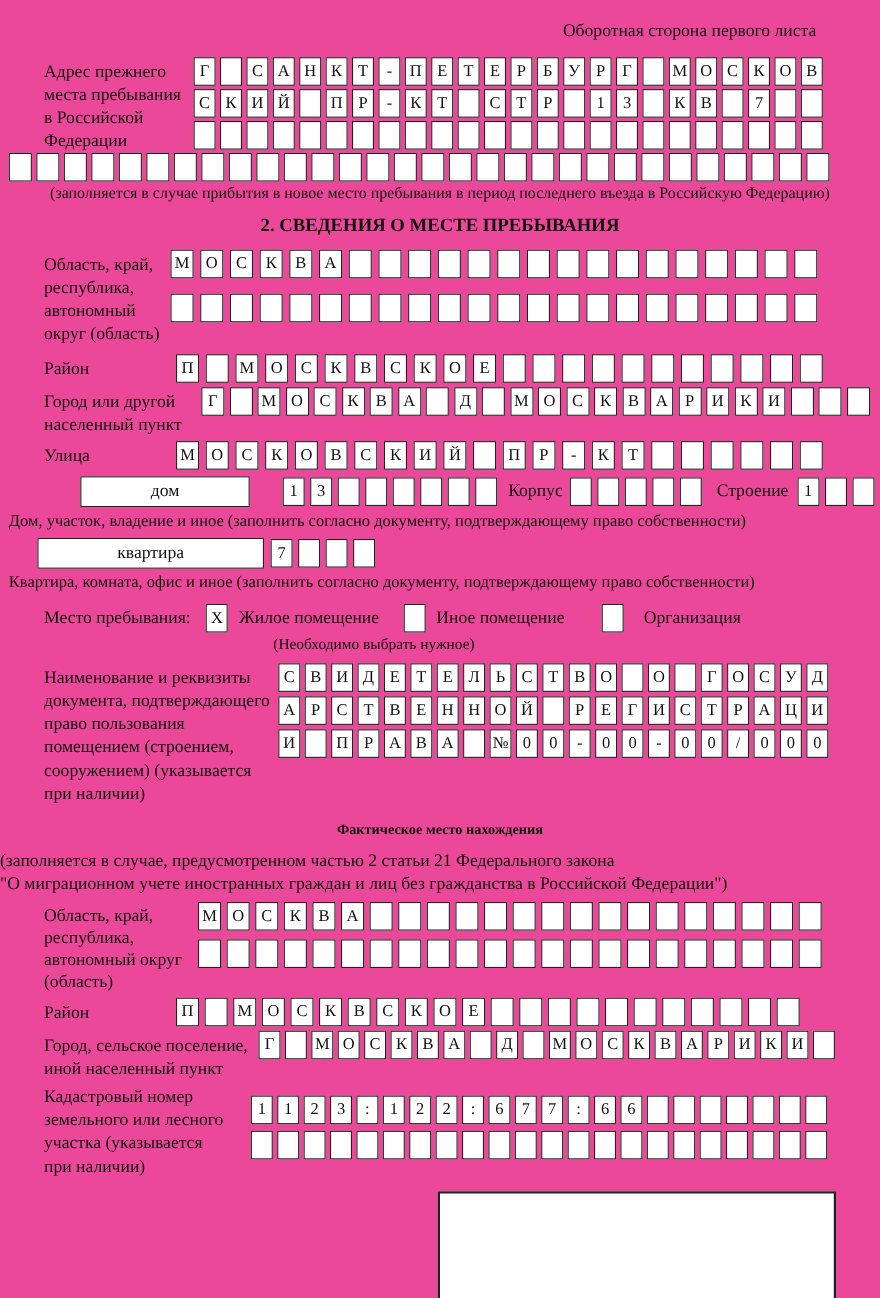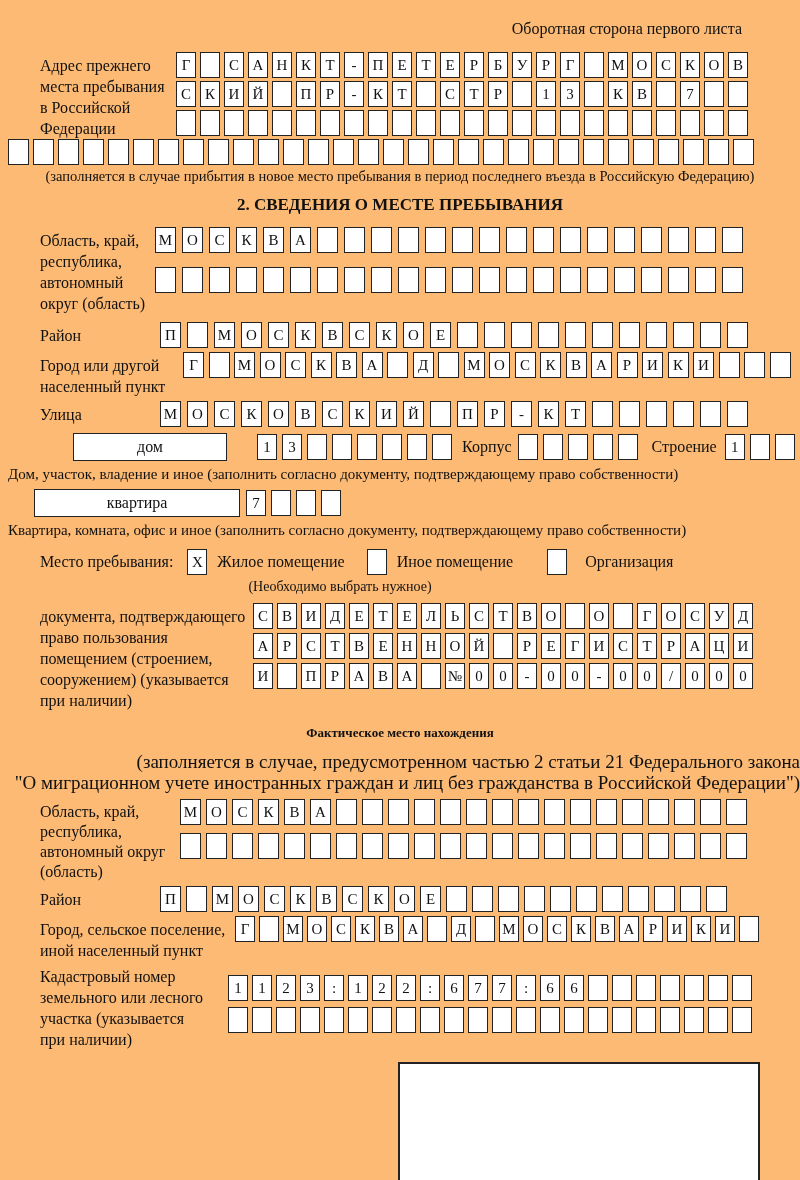--- a/index.html
+++ b/index.html
@@ -1,18 +1,18 @@
 <!DOCTYPE html>
 <html><head>
 <meta charset="utf-8">
 <style>
   * { margin:0; padding:0; box-sizing:border-box; }
   body { background:#fff; }
   .page {
-    width:800px; height:1180px; background:#fdba74; position:relative;
+    width:800px; height:1180px; background:#ec4899; position:relative;
     font-family:"Liberation Serif","DejaVu Serif",serif; color:#111; overflow:hidden;
   }
   .header-note { padding:20px 58px 0 0; text-align:right; font-size:16px; }
 
   .frow { display:flex; align-items:flex-start; margin-left:40px; }
   .flabel { flex-shrink:0; font-size:16px; line-height:21px; padding-top:3px; }
   .lbl-line { display:block; }
 
   .cells { display:flex; }
   .cellcol { display:flex; flex-direction:column; }
@@ -40,21 +40,21 @@
     border:1.6px solid #222; height:28px; line-height:26px;
     text-align:center; font-size:16px; flex-shrink:0; background:#fff;
   }
   .caption-left { font-size:15px; margin:5px 0 6px 8px; }
 
   .chk-row { display:flex; align-items:center; margin:10px 0 2px 40px; font-size:16px; }
   .chk-row .cell { margin:0 10px 0 14px; }
   .chk-note { margin-left:175px; width:330px; text-align:center; font-size:14px; margin-top:4px; }
 
   .stamp-box { margin:12px 0 0 398px; width:362px; height:172px; border:2px solid #222; background:#fff; }
-  .fact-cap { text-align:right; font-size:19px; line-height:21px; }
+  .fact-cap { text-align:left; font-size:16px; line-height:21px; }
 </style>
 </head>
 <body>
 
 <div class="page">
 
   <div class="header-note">Оборотная сторона первого листа</div>
 
   <div class="frow" style="margin-top:14px;">
     <div class="flabel" style="width:136px;">
@@ -375,20 +375,21 @@
     <span>Жилое помещение</span>
     <span class="cell" style="margin-left:22px;"></span>
     <span>Иное помещение</span>
     <span class="cell" style="margin-left:34px; margin-right:18px;"></span>
     <span>Организация</span>
   </div>
   <div class="chk-note">(Необходимо выбрать нужное)</div>
 
   <div class="frow" style="margin-top:8px;">
     <div class="flabel" style="width:213px;">
+      <span class="lbl-line">Наименование и реквизиты</span>
       <span class="lbl-line">документа, подтверждающего</span>
       <span class="lbl-line">право пользования</span>
       <span class="lbl-line">помещением (строением,</span>
       <span class="lbl-line">сооружением) (указывается</span>
       <span class="lbl-line">при наличии)</span>
     </div>
     <div class="cellcol">
       <div class="cells gdoc mb4">
           <span class="cell">С</span>
           <span class="cell">В</span>

